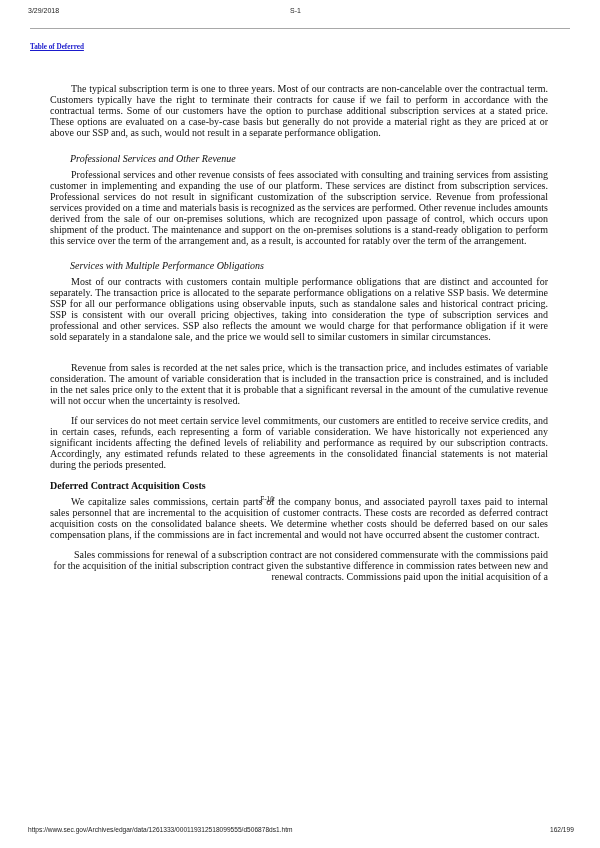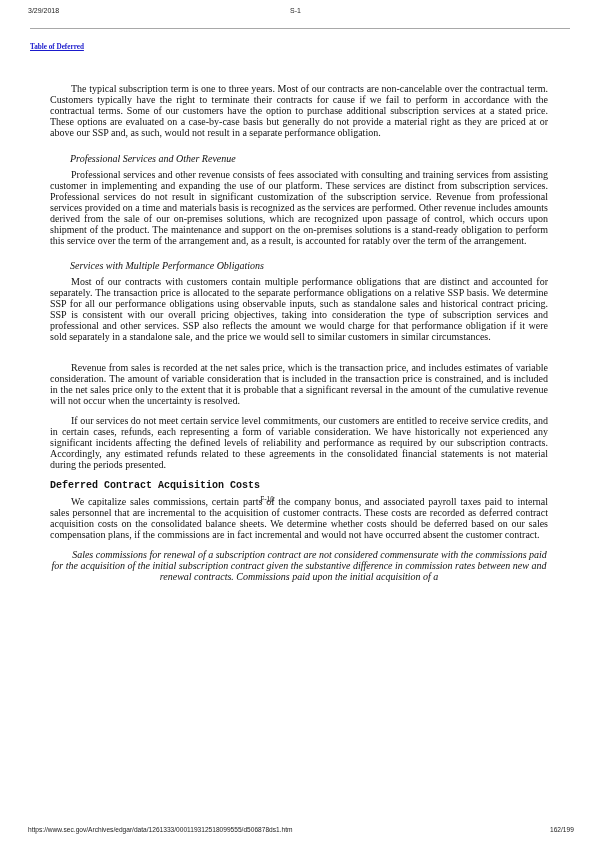--- a/index.html
+++ b/index.html
@@ -5,23 +5,23 @@
   html, body { margin: 0; padding: 0; background: #ffffff; }
   body { width: 600px; height: 848px; position: relative; overflow: hidden; }
   .hdr { position: absolute; top: 7px; font-family: "Liberation Sans", sans-serif; font-size: 7px; color: #222; }
   .hdr-date { left: 28px; }
   .hdr-title { left: 290px; }
   .rule { position: absolute; top: 28px; left: 30px; width: 540px; height: 0; border-top: 1px solid #a8a8a8; }
   .toc { position: absolute; top: 43px; left: 30px; font-family: "Liberation Serif", serif; font-size: 7.2px; font-weight: bold; color: #1a1acc; text-decoration: underline; cursor: pointer; }
   .content { position: absolute; top: 83px; left: 50px; width: 498px; font-family: "Liberation Serif", serif; font-size: 10px; line-height: 11px; color: #111; }
   .content p { margin: 0; text-align: justify; }
   .content p.para { text-indent: 21px; }
-  .content p.last { text-align: center; font-style: italic; }
+  .content p.last { text-align: right; }
   .content .sub { font-style: italic; text-indent: 20px; margin-top: 0; font-family: Liberation Serif, serif; }
-  .content .bold-h { font-weight: bold; font-family: Liberation Mono, monospace; }
+  .content .bold-h { font-weight: bold; }
   .gap-a { height: 9.5px; }
   .gap-b { height: 5px; }
   .pnum { position: absolute; top: 496px; left: 0; width: 534px; text-align: center; font-family: "Liberation Serif", serif; font-size: 7.2px; color: #111; }
   .footer-url { position: absolute; top: 826px; left: 28px; font-family: "Liberation Sans", sans-serif; font-size: 6.6px; color: #222; }
   .footer-page { position: absolute; top: 826px; left: 550px; font-family: "Liberation Sans", sans-serif; font-size: 6.6px; color: #222; }
 </style>
 </head>
 <body>
 
 <div class="hdr hdr-date">3/29/2018</div>

